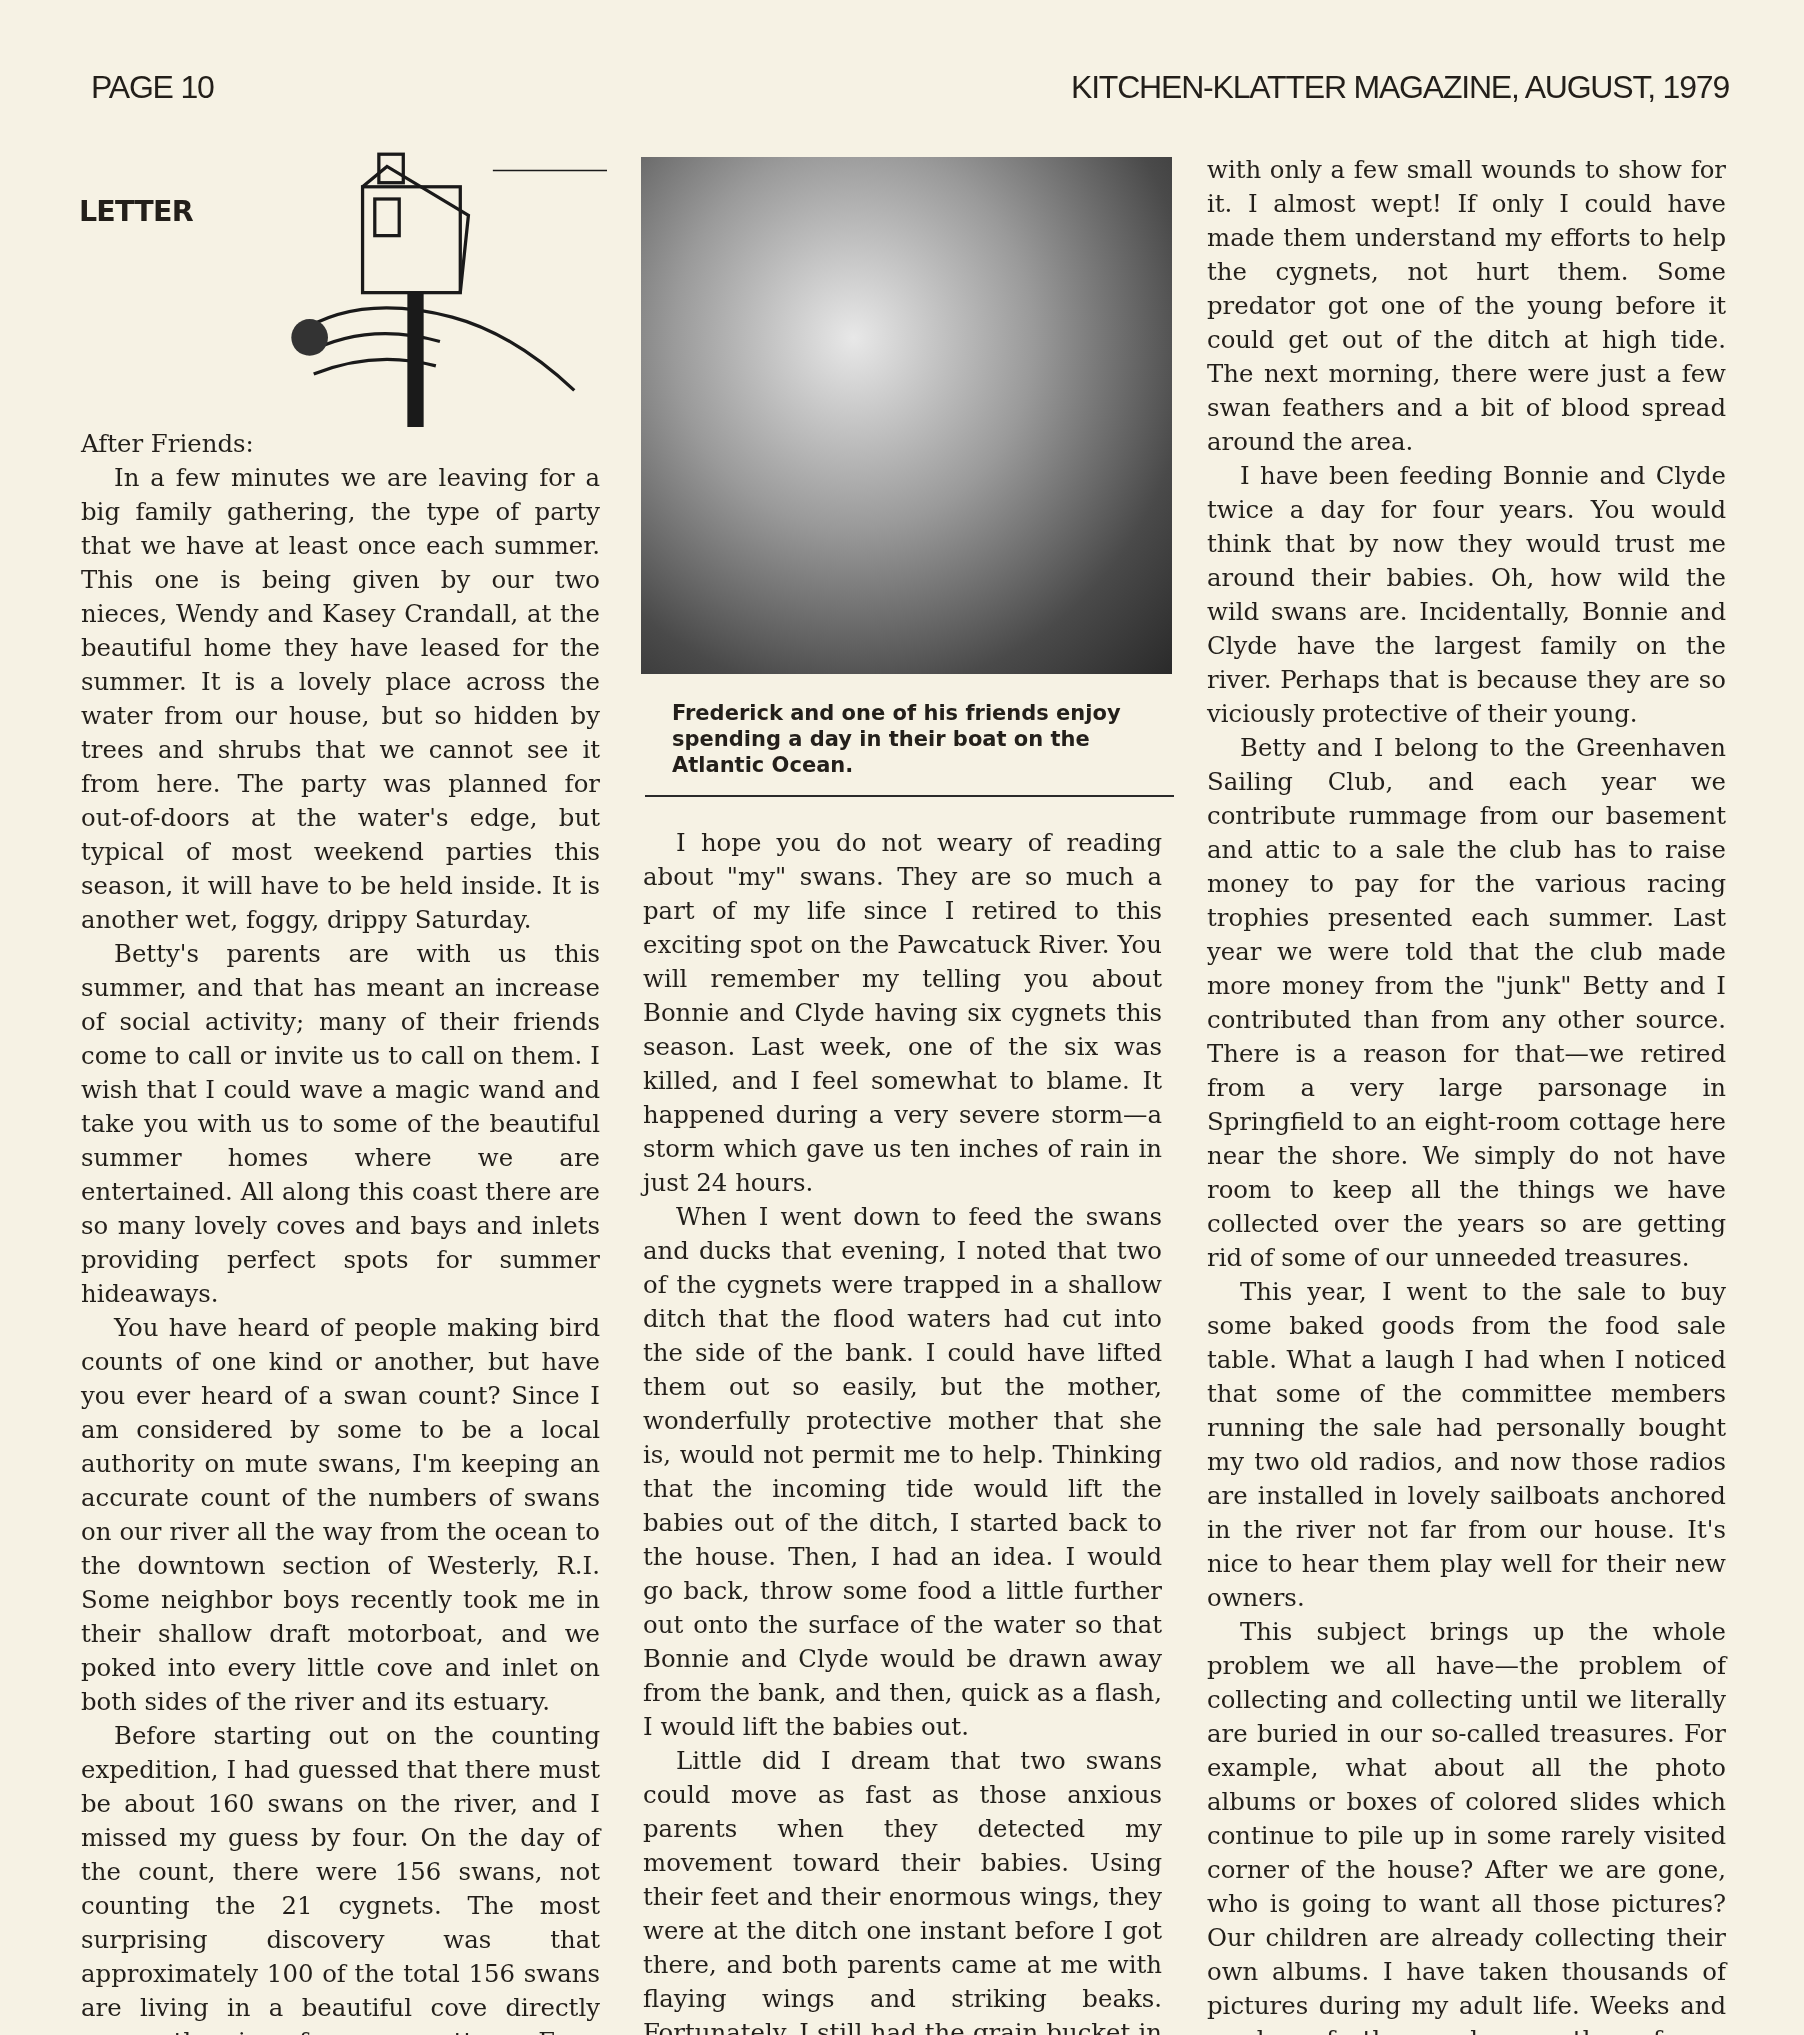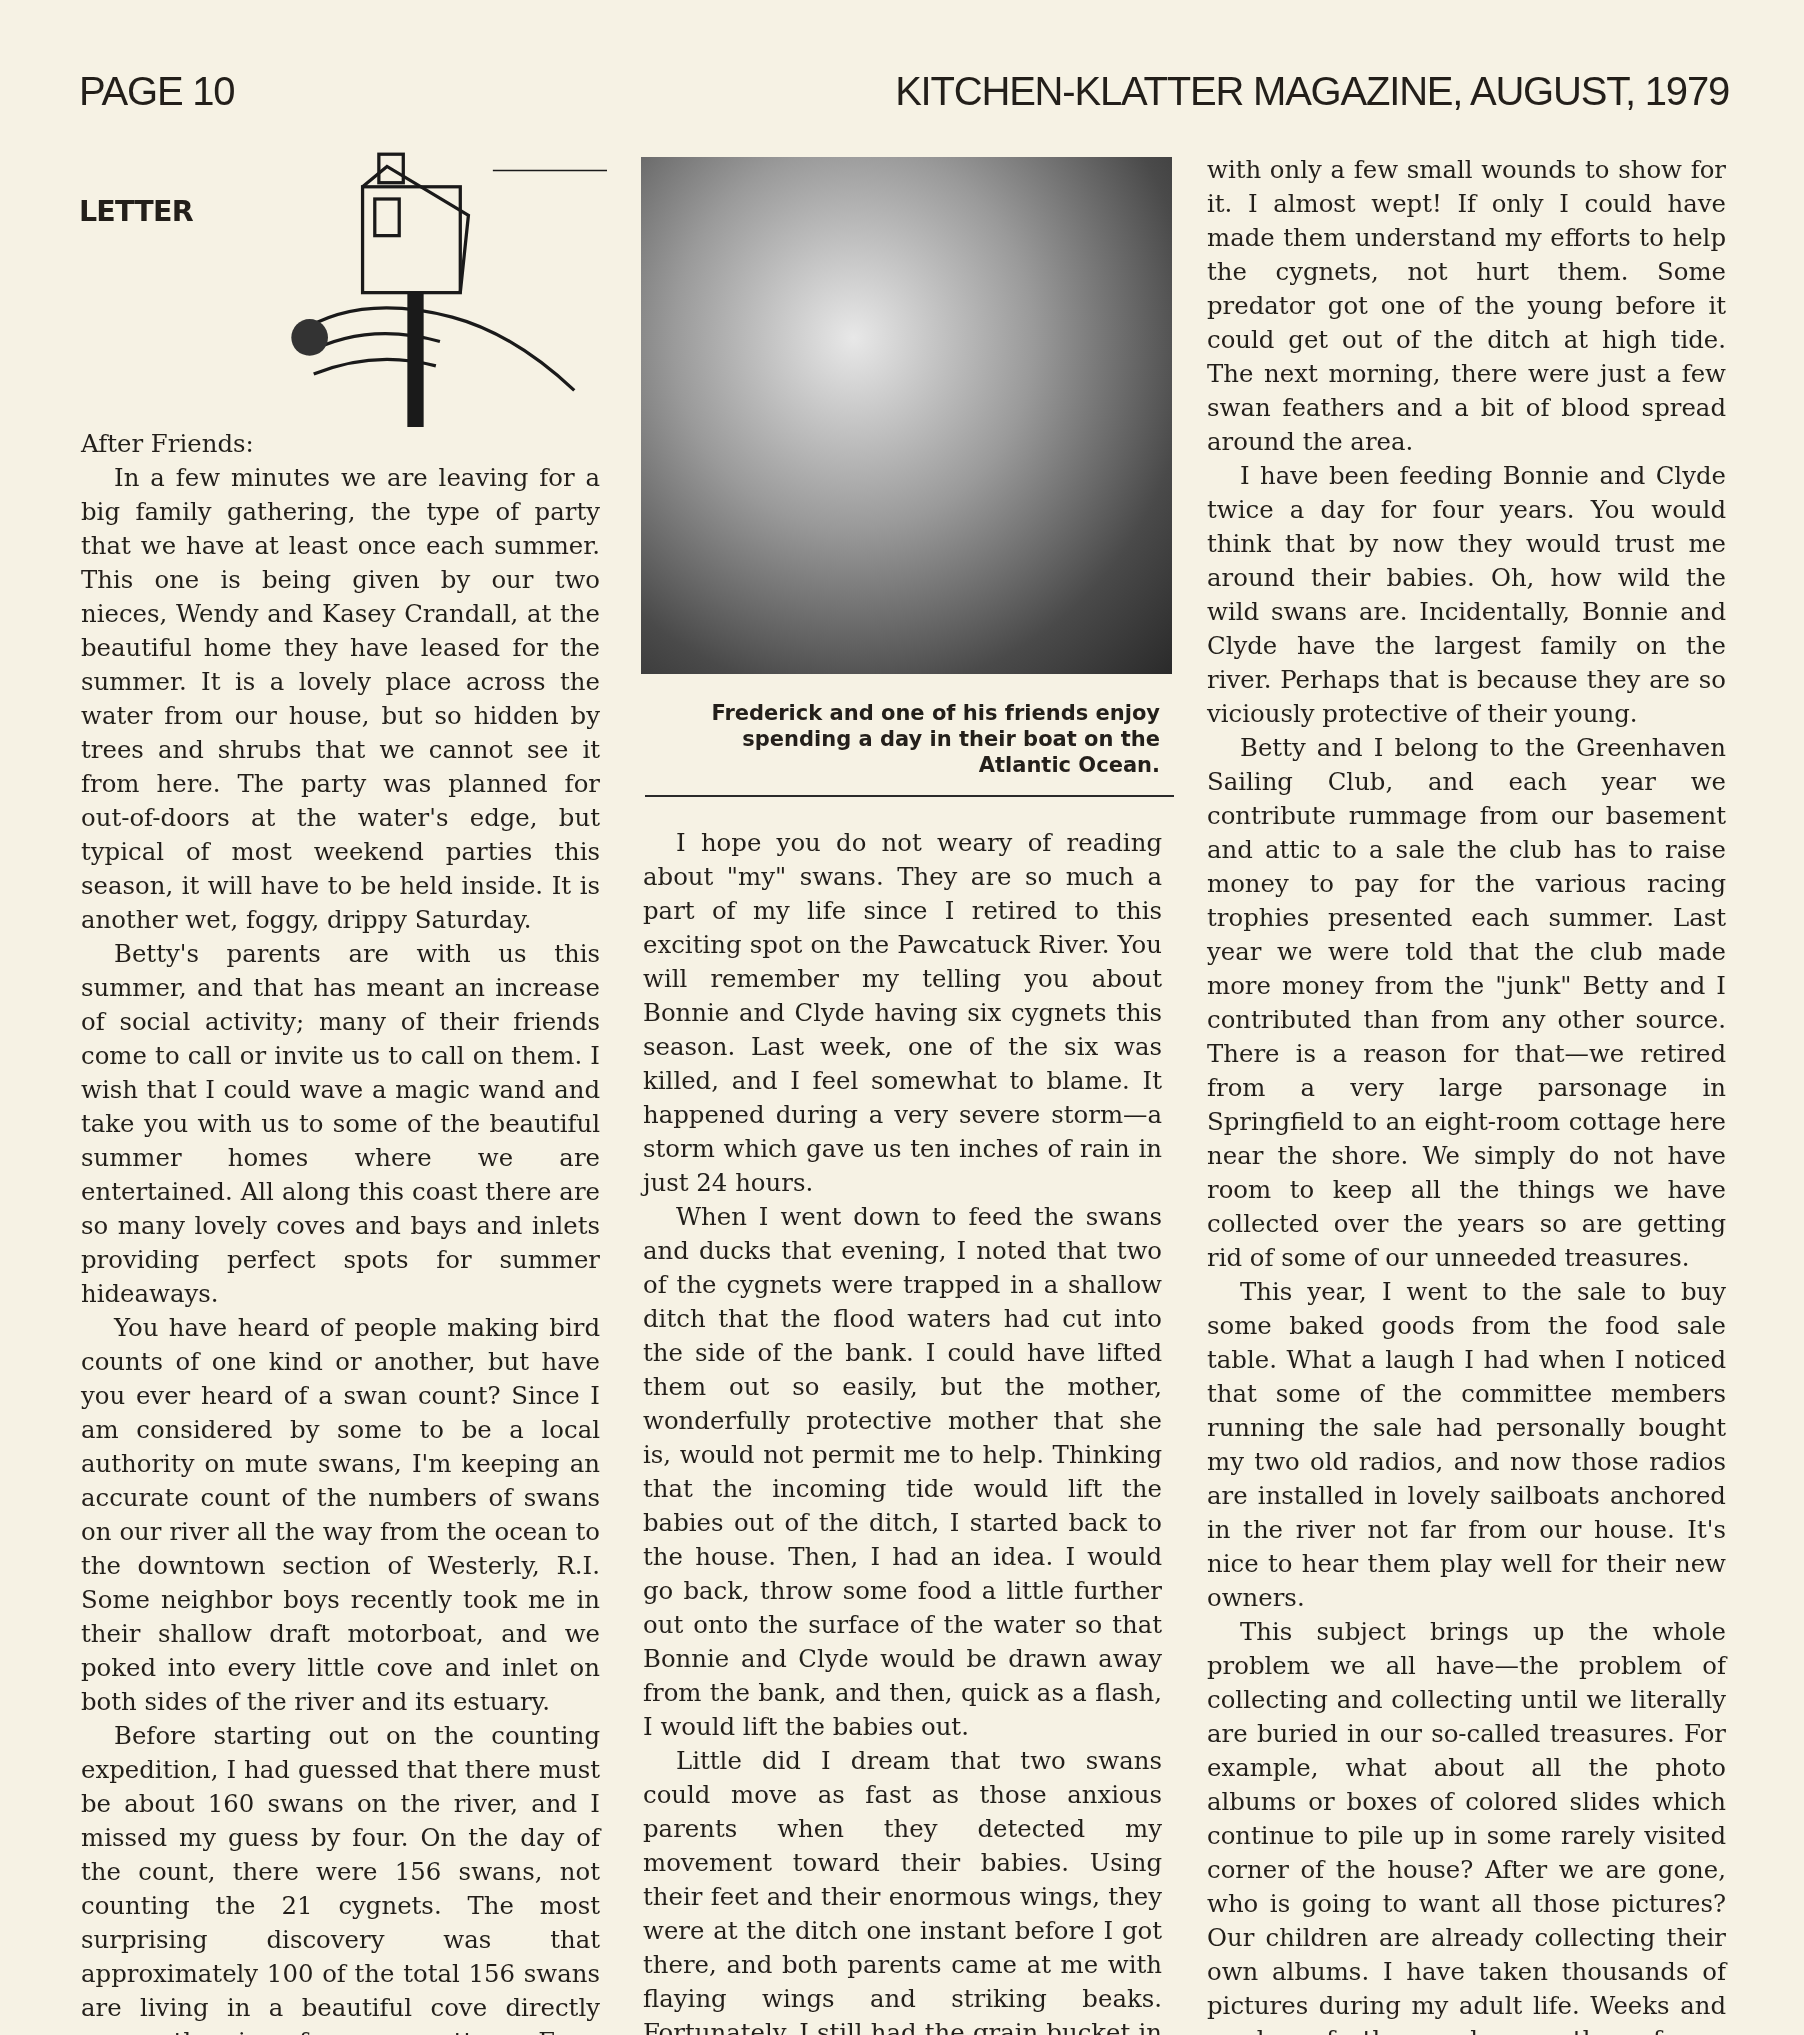--- a/index.html
+++ b/index.html
@@ -1,31 +1,31 @@
 <!DOCTYPE html>
 <html style="font-size:6.5px"><head>
 <meta charset="utf-8">
 <style>
   html,body{margin:0;padding:0;}
   body{width:1804px;height:2584px;background:#f6f2e4;position:relative;overflow:hidden;
        font-family:"DejaVu Serif","Liberation Serif",serif;color:#231f1a;}
-  .hdr{position:absolute;top:69px;font-family:"Liberation Sans",sans-serif;font-size:40px;letter-spacing:-1.2px;}
+  .hdr{position:absolute;top:69px;font-family:"Liberation Sans",sans-serif;font-size:32px;letter-spacing:-1.2px;margin-left:12px;}
   #hdr-left{left:79px;}
   #hdr-right{right:75px;}
   .col{position:absolute;font-size:24.4px;line-height:34px;text-align:justify;}
   .col p{margin:0;text-indent:33px;}
   .col p.noindent{text-indent:0;}
   #col1{left:81px;top:427px;width:519px;}
   #col2{left:643px;top:826px;width:519px;}
   #col3{left:1207px;top:153px;width:519px;}
   #title{position:absolute;left:79px;top:167px;font-family:"DejaVu Sans",sans-serif;font-weight:900;font-size:28.5px;line-height:90px;letter-spacing:-0.8px;}
   #mailbox{position:absolute;left:281px;top:142px;width:326px;height:285px;}
   #photo{position:absolute;left:641px;top:157px;width:531px;height:517px;
          background:radial-gradient(ellipse at 40% 35%,#e8e8e8 0%,#9a9a9a 40%,#4a4a4a 75%,#2a2a2a 100%);}
-  #caption{position:absolute;left:672px;top:700px;width:488px;font-family:"DejaVu Sans",sans-serif;font-weight:bold;font-size:21px;line-height:26px;text-align:right;}
+  #caption{position:absolute;left:672px;top:700px;width:488px;font-family:"DejaVu Sans",sans-serif;font-weight:bold;font-size:21px;line-height:26px;}
   #caption-rule{position:absolute;left:645px;top:795px;width:529px;height:2px;background:#2a2a2a;}
 </style>
 </head>
 <body>
 
 <div id="hdr-left" class="hdr">PAGE 10</div>
 <div id="hdr-right" class="hdr">KITCHEN-KLATTER MAGAZINE, AUGUST, 1979</div>
 
 <div id="title">
   <div>LETTER</div>

